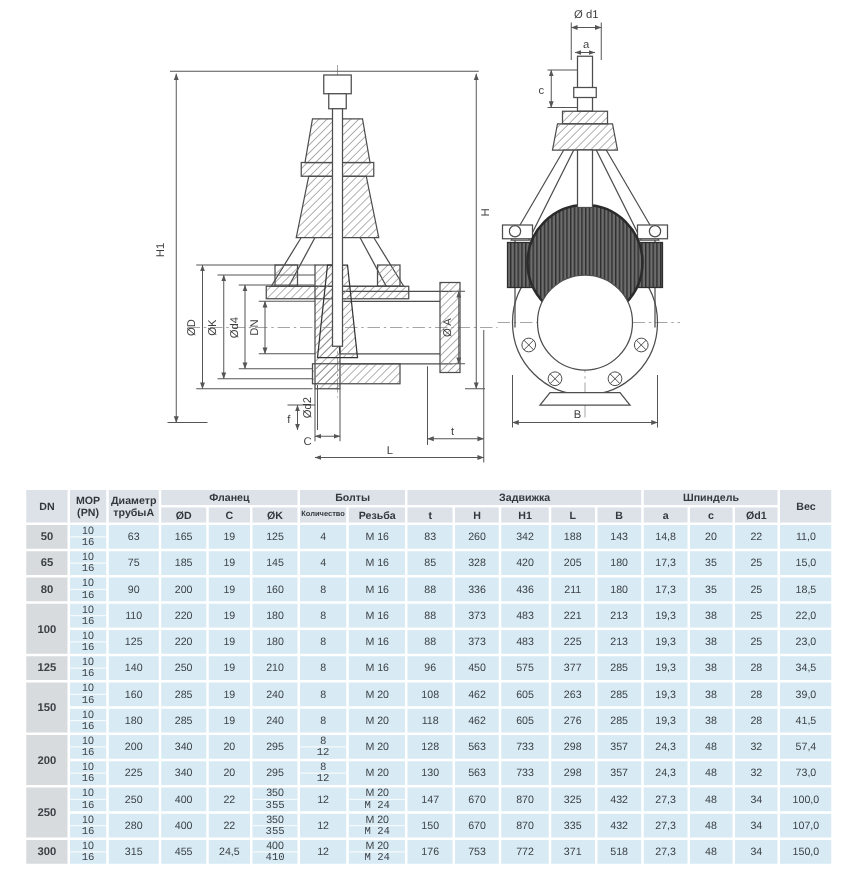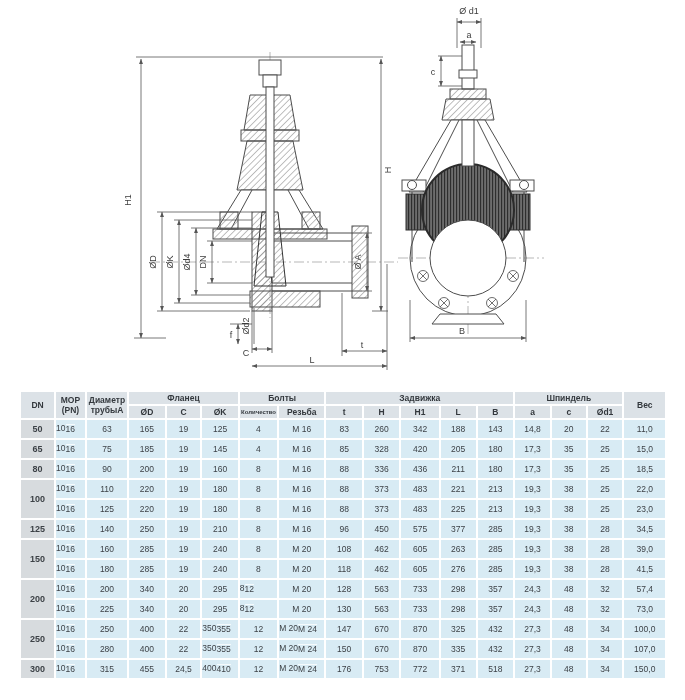--- a/index.html
+++ b/index.html
@@ -8,23 +8,23 @@
   svg.drawing{display:block;}
   svg text{font-family:"Liberation Sans",sans-serif;font-size:9px;fill:#3c3c3c;stroke:none;}
   table.spec{border-collapse:separate;border-spacing:2px;table-layout:fixed;
              width:648px;margin:2px 0 0 19px;font-size:8.5px;color:#3d4247;}
   table.spec th{background:#dce2e7;color:#33383d;font-weight:bold;font-size:8.5px;
                 line-height:10px;padding:1px 0;text-align:center;vertical-align:middle;}
   table.spec th.tiny{font-size:6px;}
   table.spec td{background:#d8ebf4;text-align:center;vertical-align:middle;
                 padding:0;height:18px;line-height:9px;}
   table.spec td.dn{background:#d7dbde;font-weight:bold;font-size:9px;margin-top:32px;}
-  .stack{display:flex;flex-direction:row;justify-content:flex-start;}
+  .stack{display:flex;flex-direction:column;justify-content:flex-start;}
   .stack span{display:block;line-height:9px;font-size:8.5px;}
-  .stack span + span{border-top:1px solid rgba(255,255,255,0.75);}
+  .stack span + span{border-top:1px solid rgba(255,255,255,0.75);font-family:Liberation Mono, monospace;}
 </style>
 </head>
 <body>
 
 <div class="sheet">
 
 <svg class="drawing" width="685" height="388" viewBox="0 0 685 388">
   <defs>
     <pattern id="hat" width="4.5" height="4.5" patternUnits="userSpaceOnUse" patternTransform="rotate(45)">
       <line x1="0" y1="0" x2="0" y2="4.5" stroke="#8a8a8a" stroke-width="1.1"></line>

